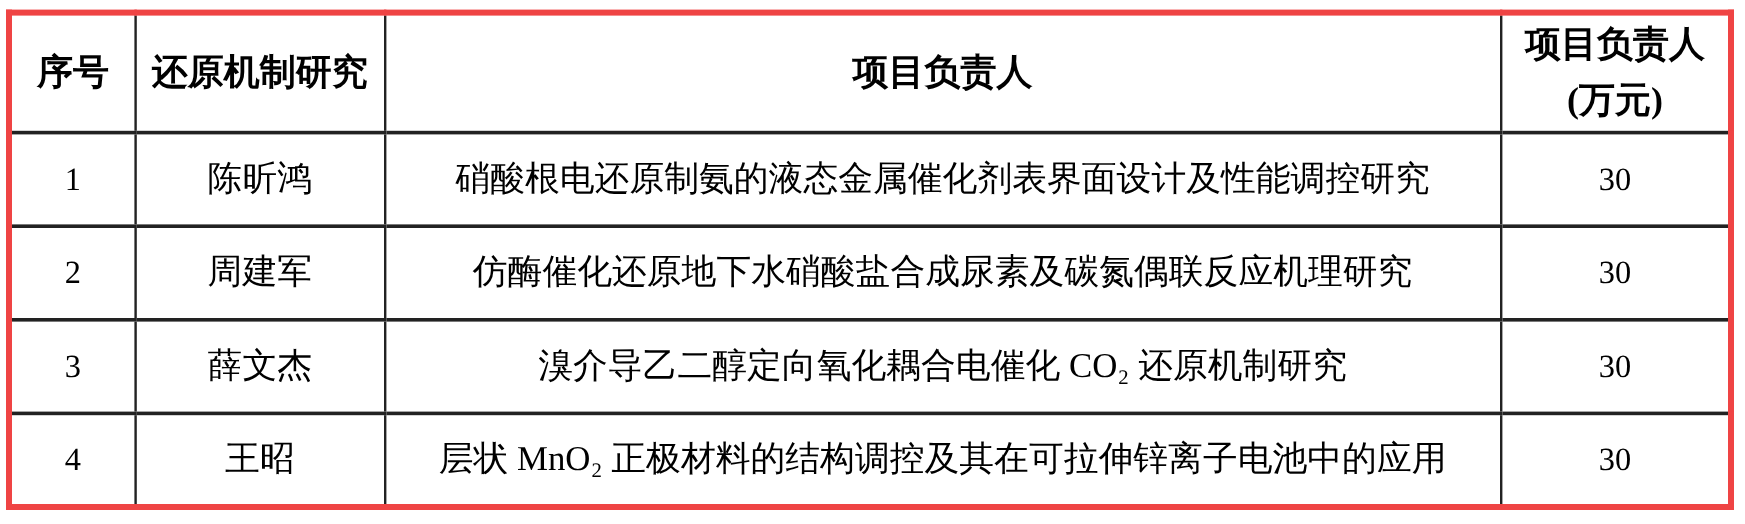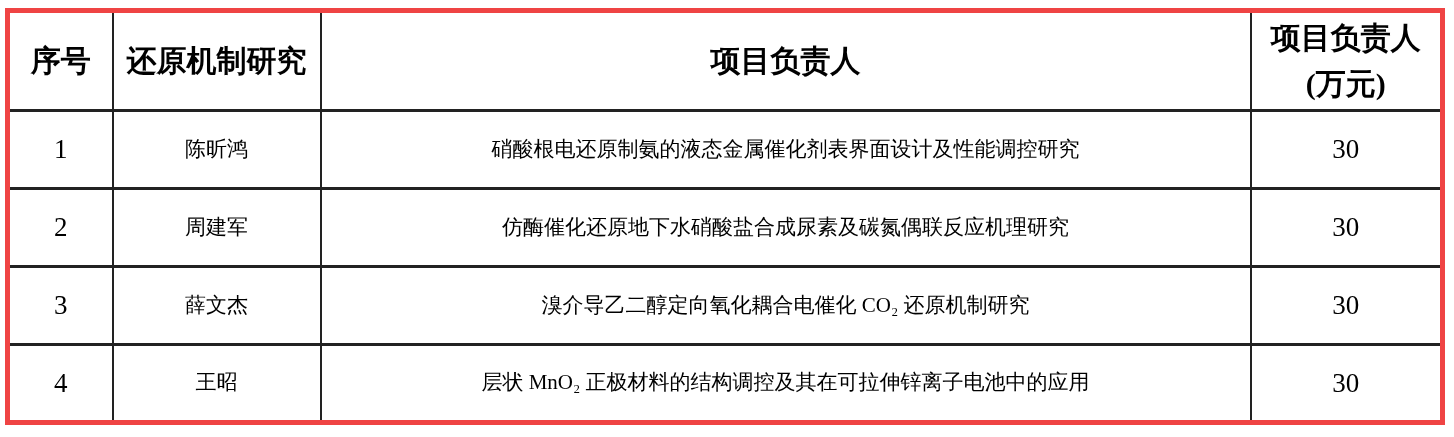--- a/index.html
+++ b/index.html
@@ -44,21 +44,21 @@
   .col-fund  { width: 192px; }
 
   .doc-table th {
     font-weight: bold;
     font-size: 30px;
     line-height: 1.55;
     white-space: pre-line; 
   }
   .doc-table td {
     font-weight: normal;
-    font-size: 21px;
+    font-size: 29px;
     line-height: 1.2;
   }
   td.cell-no, td.cell-fund {
     font-size: 27px;
   }
 </style>
 </head>
 <body>
 
 <table class="doc-table">

